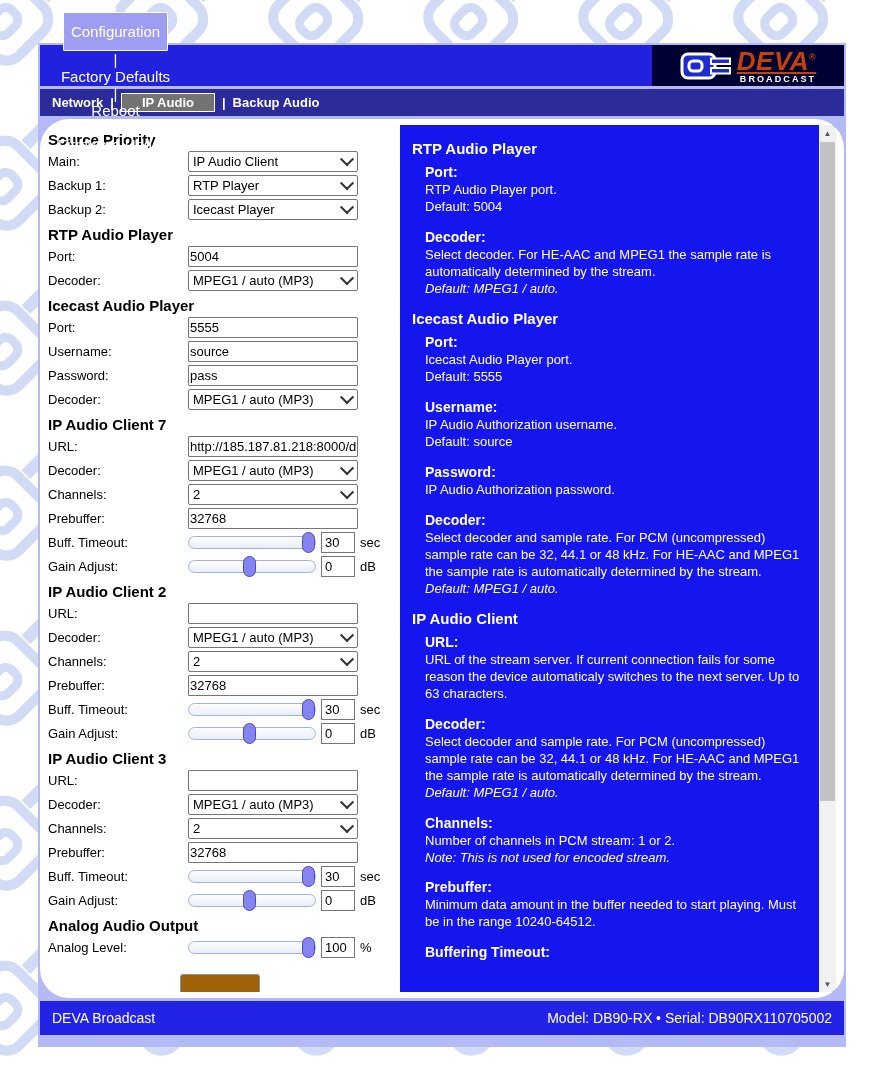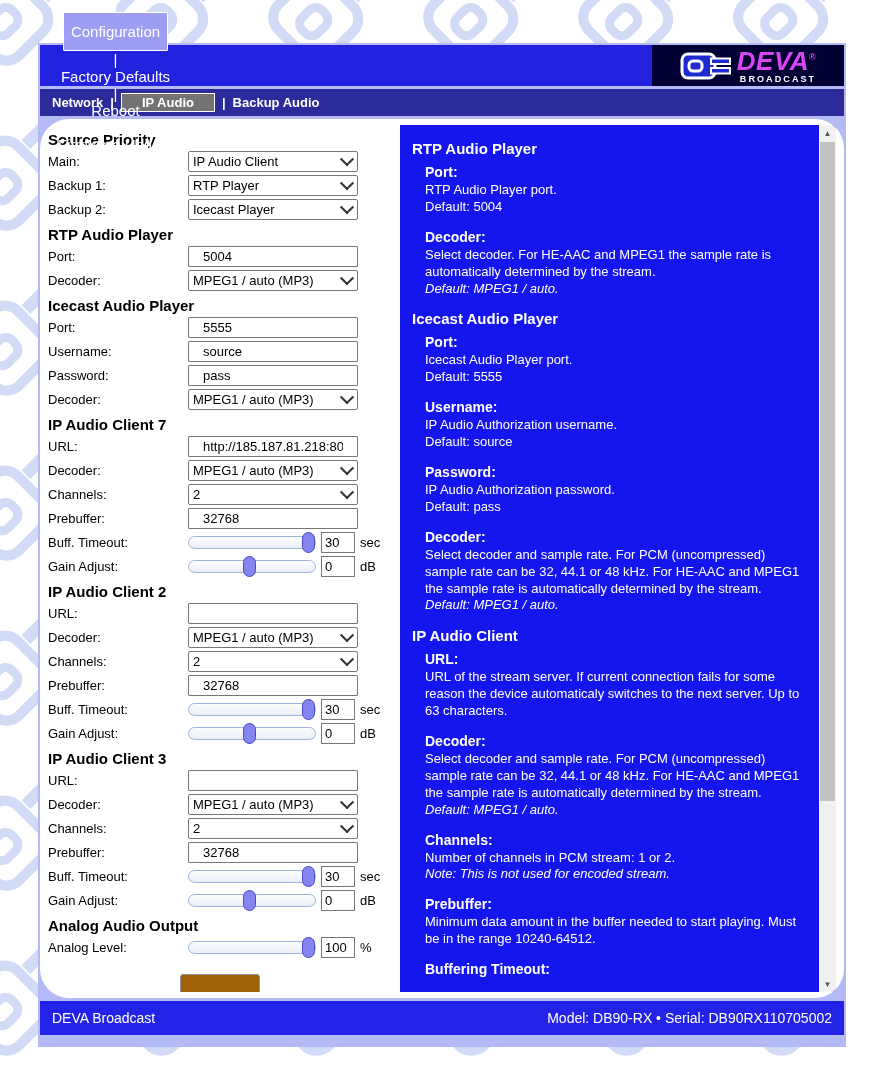--- a/index.html
+++ b/index.html
@@ -23,21 +23,21 @@
     display:flex;align-items:center;padding-left:18px;color:#fff;font-size:15px;
   }
   .topnav .navitem{cursor:pointer;white-space:nowrap;}
   .topnav .navitem.active{background:#9D9DF1;border:1px solid #fff;padding:10px 7px;border-radius:1px;}
   .sep{margin:0 9px;color:#fff;}
   .logobox{
     position:absolute;right:0;top:0;bottom:0;width:192px;background:#000033;
     display:flex;align-items:center;justify-content:center;gap:5px;
   }
   .logotext{display:flex;flex-direction:column;align-items:flex-end;line-height:1;}
-  .brand{font-size:26px;font-weight:bold;font-style:italic;color:#d946ef;letter-spacing:.5px;}
+  .brand{font-size:26px;font-weight:bold;font-style:italic;color:#c2410c;letter-spacing:.5px;text-decoration:underline;}
   .brand .reg{font-size:9px;font-style:normal;vertical-align:super;}
   .brandsub{font-size:9px;font-weight:bold;color:#fff;letter-spacing:2.1px;margin-top:1px;}
   
   .subnav{
     background:#2B2B9B;height:27px;flex:0 0 27px;display:flex;align-items:center;
     padding-left:12px;color:#fff;font-size:13px;font-weight:bold;
   }
   .subnav .sep{margin:0 7px;}
   .subnav .navitem{cursor:pointer;white-space:nowrap;}
   .subnav .navitem.active{background:#737373;border:1px solid #fff;padding:1px 20px;}
@@ -48,21 +48,21 @@
   .frow{display:flex;align-items:center;margin:3px 0;height:21px;}
   .flabel{width:140px;font-size:13px;flex:0 0 140px;}
   .sel{
     width:170px;height:21px;border:1px solid #767676;border-radius:2px;background:#fff;
     display:flex;align-items:center;justify-content:space-between;font-size:13px;
     padding:0 5px 0 4px;box-sizing:border-box;cursor:default;
   }
   .chev{width:8px;height:8px;border-right:2px solid #333;border-bottom:2px solid #333;
     transform:rotate(45deg) translate(-2px,-2px);flex:0 0 8px;}
   .txt{width:170px;height:21px;border:1px solid #767676;border-radius:1px;font-size:13px;
-    padding:0 14px;box-sizing:border-box;font-family:"Liberation Sans",sans-serif;}
+    padding:0 1px;box-sizing:border-box;font-family:"Liberation Sans",sans-serif;}
   .slider{width:128px;height:13px;border:1px solid #9FB4DD;border-radius:7px;flex:0 0 128px;
     background:linear-gradient(#fdfdfe,#e9eef8);position:relative;margin-right:5px;box-sizing:border-box;}
   .sthumb{position:absolute;top:-5px;width:13px;height:21px;border-radius:7px;
     background:#8585EF;border:1px solid #4848C8;box-sizing:border-box;}
   .num{width:34px;height:21px;border:1px solid #767676;font-size:13px;padding:0 3px;
     box-sizing:border-box;margin-right:5px;font-family:"Liberation Sans",sans-serif;}
   .unit{font-size:13px;}
   .save-wrap{text-align:center;margin-top:16px;}
   .savebtn{font-family:"Liberation Sans",sans-serif;font-size:13px;padding:19px 24px;
     background:#a16207;border:1px solid #8f8f9d;border-radius:3px;cursor:pointer;}
@@ -581,21 +581,20 @@
             <div class="help-line">Default: 5555</div>
           </div>
           <div class="help-item">
             <div class="help-label">Username:</div>
             <div class="help-line">IP Audio Authorization username.</div>
             <div class="help-line">Default: source</div>
           </div>
           <div class="help-item">
             <div class="help-label">Password:</div>
             <div class="help-line">IP Audio Authorization password.</div>
-            <div class="help-line">Default: pass</div>
           </div>
           <div class="help-item">
             <div class="help-label">Decoder:</div>
             <div class="help-line">Select decoder and sample rate. For PCM (uncompressed) sample rate can be 32, 44.1 or 48 kHz. For HE-AAC and MPEG1 the sample rate is automatically determined by the stream.</div>
             <div class="help-line italic">Default: MPEG1 / auto.</div>
           </div>
           <div class="help-title">IP Audio Client</div>
           <div class="help-item">
             <div class="help-label">URL:</div>
             <div class="help-line">URL of the stream server. If current connection fails for some reason the device automaticaly switches to the next server. Up to 63 characters.</div>

